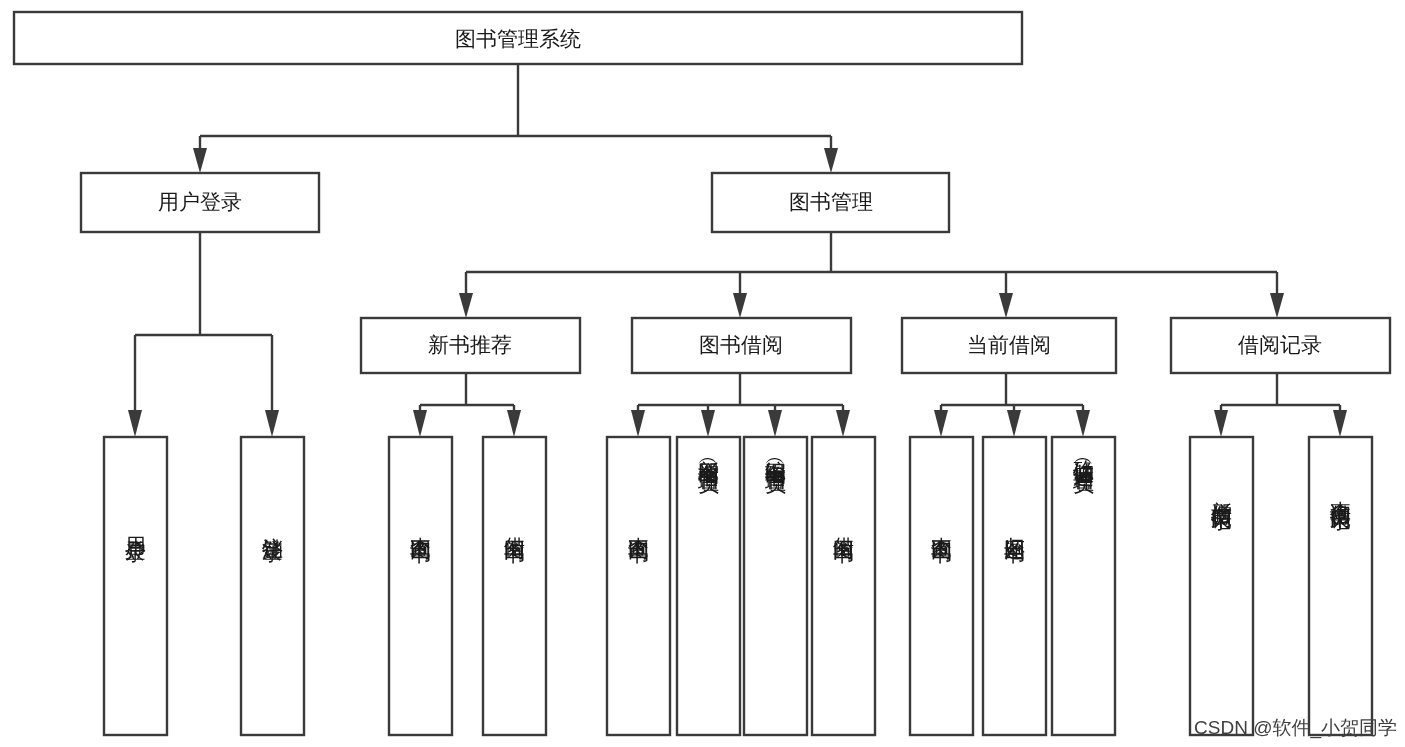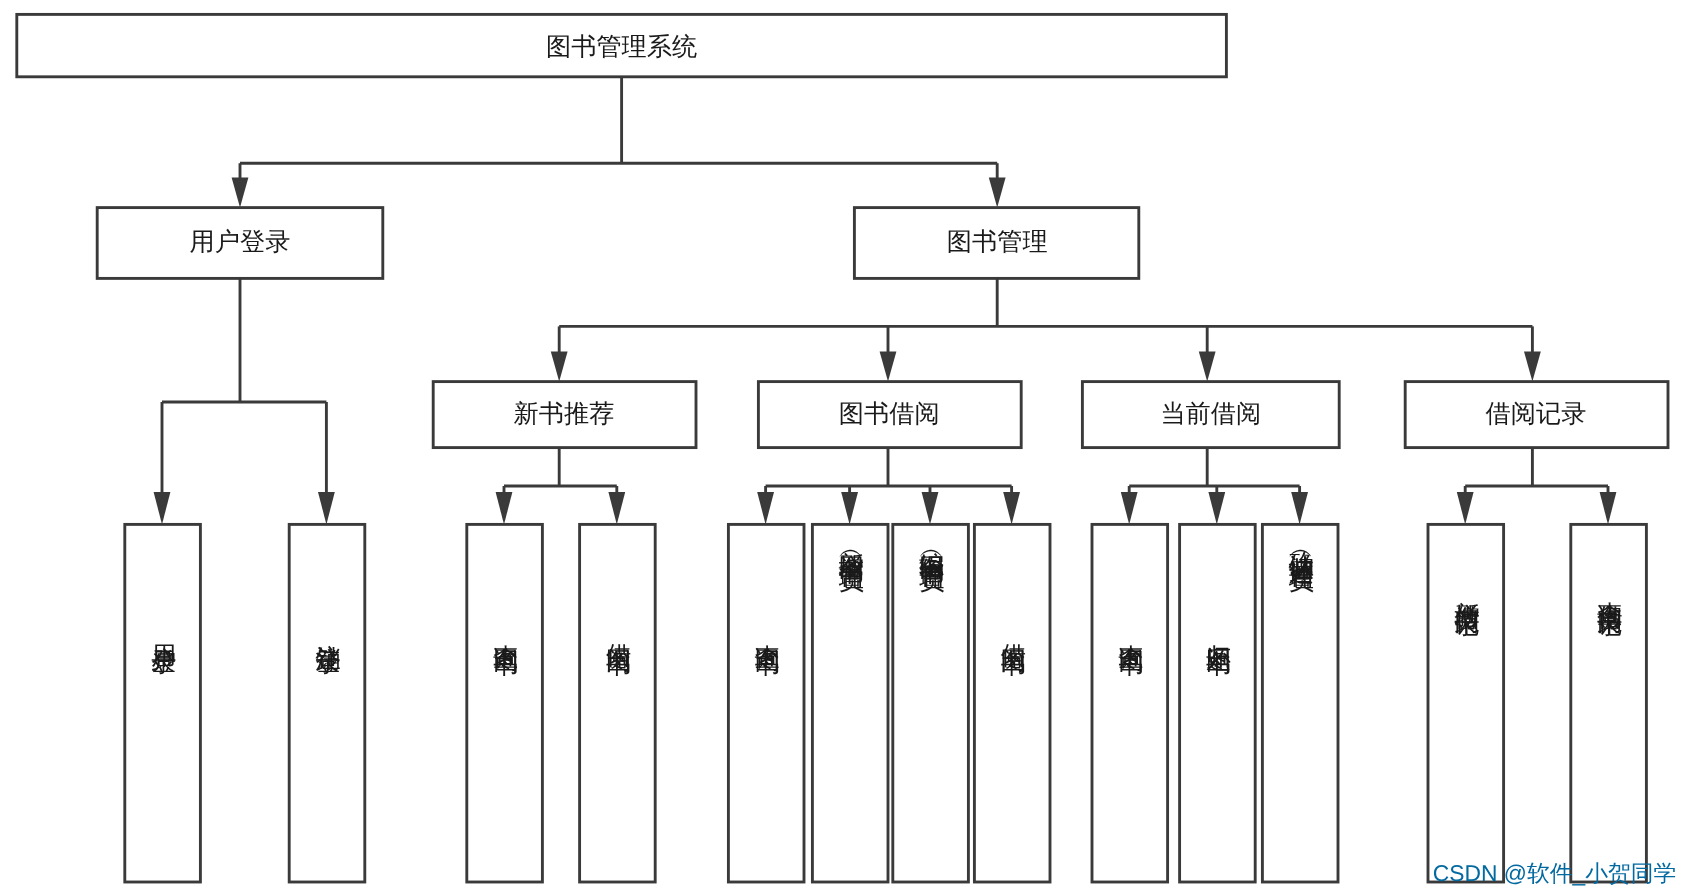--- a/index.html
+++ b/index.html
@@ -56,21 +56,21 @@
     text-orientation: upright;
     text-anchor: middle;
     letter-spacing: 2px;
   }
   .watermark {
     position: absolute;
     right: 8px;
     bottom: 6px;
     font-family: "Liberation Sans", "DejaVu Sans", sans-serif;
     font-size: 19px;
-    color: #0369a1;
+    color: #404040;
     white-space: nowrap;
     pointer-events: none;
     margin-left: 17px;
   }
 </style>
 </head>
 <body>
 
 <div id="diagram-root">
   <svg class="flow" viewBox="0 0 1405 747">

